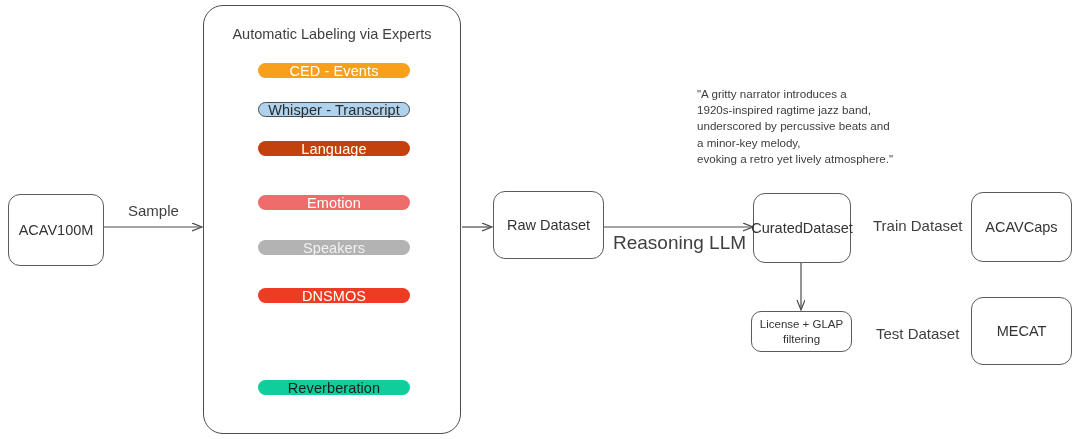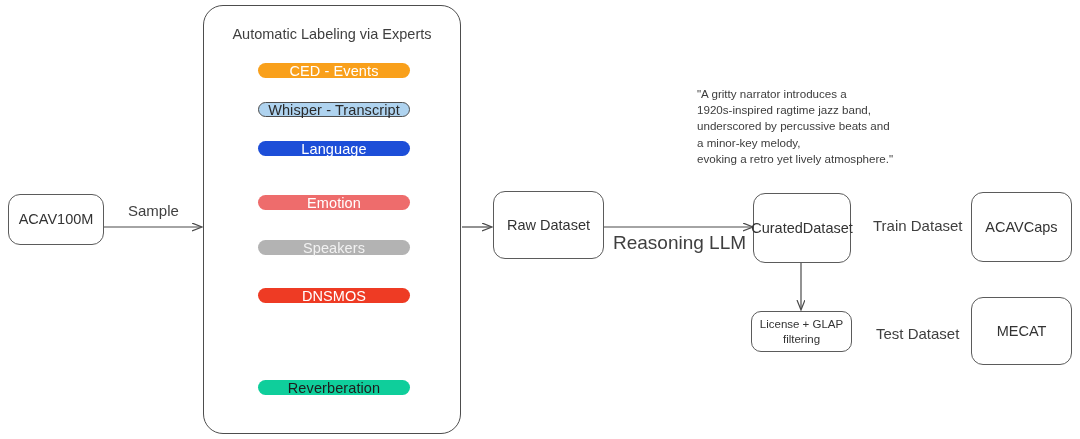--- a/index.html
+++ b/index.html
@@ -114,38 +114,38 @@
 
     <line x1="462" y1="227" x2="491" y2="227" stroke="#4a4a4a" stroke-width="1.2" marker-end="url(#arrow)"></line>
 
     <line x1="593" y1="227" x2="752" y2="227" stroke="#4a4a4a" stroke-width="1.2" marker-end="url(#arrow)"></line>
 
     <line x1="801" y1="263" x2="801" y2="309" stroke="#4a4a4a" stroke-width="1.2" marker-end="url(#arrow)"></line>
 
     <line x1="334" y1="323" x2="334" y2="378" stroke="#3a3a3a" stroke-width="2.6" stroke-dasharray="5 6"></line>
   </svg>
 
-  <div class="node" style="left:8px; top:194px; width:96px; height:51px; font-size:14.5px;">
+  <div class="node" style="left:8px; top:194px; width:96px; height:72px; font-size:14.5px;">
     <span>ACAV100M</span>
   </div>
 
   <div class="edge-label" style="left:128px; top:202px;">Sample</div>
 
   <div id="expert-panel">
     <div id="panel-title">Automatic Labeling via Experts</div>
   </div>
 
   <div id="chip-host">
       <div class="chip" style="top: 63px; background: rgb(249, 160, 27); color: rgb(255, 255, 255);">
         <span>CED - Events</span>
       </div>
       <div class="chip" style="top: 102px; background: rgb(175, 211, 239); color: rgb(43, 43, 43); border: 1.3px solid rgb(77, 77, 77);">
         <span>Whisper - Transcript</span>
       </div>
-      <div class="chip" style="top: 141px; background: #1d4ed8; color: rgb(255, 255, 255); align-items: center;">
+      <div class="chip" style="top: 141px; background: #c2410c; color: rgb(255, 255, 255); align-items: center;">
         <span>Language</span>
       </div>
       <div class="chip" style="top: 195px; background: rgb(238, 108, 108); color: rgb(255, 255, 255);">
         <span>Emotion</span>
       </div>
       <div class="chip" style="top: 240px; background: rgb(179, 179, 179); color: rgb(242, 242, 242);">
         <span>Speakers</span>
       </div>
       <div class="chip" style="top: 288px; background: rgb(238, 59, 36); color: rgb(255, 255, 255);">
         <span>DNSMOS</span>

